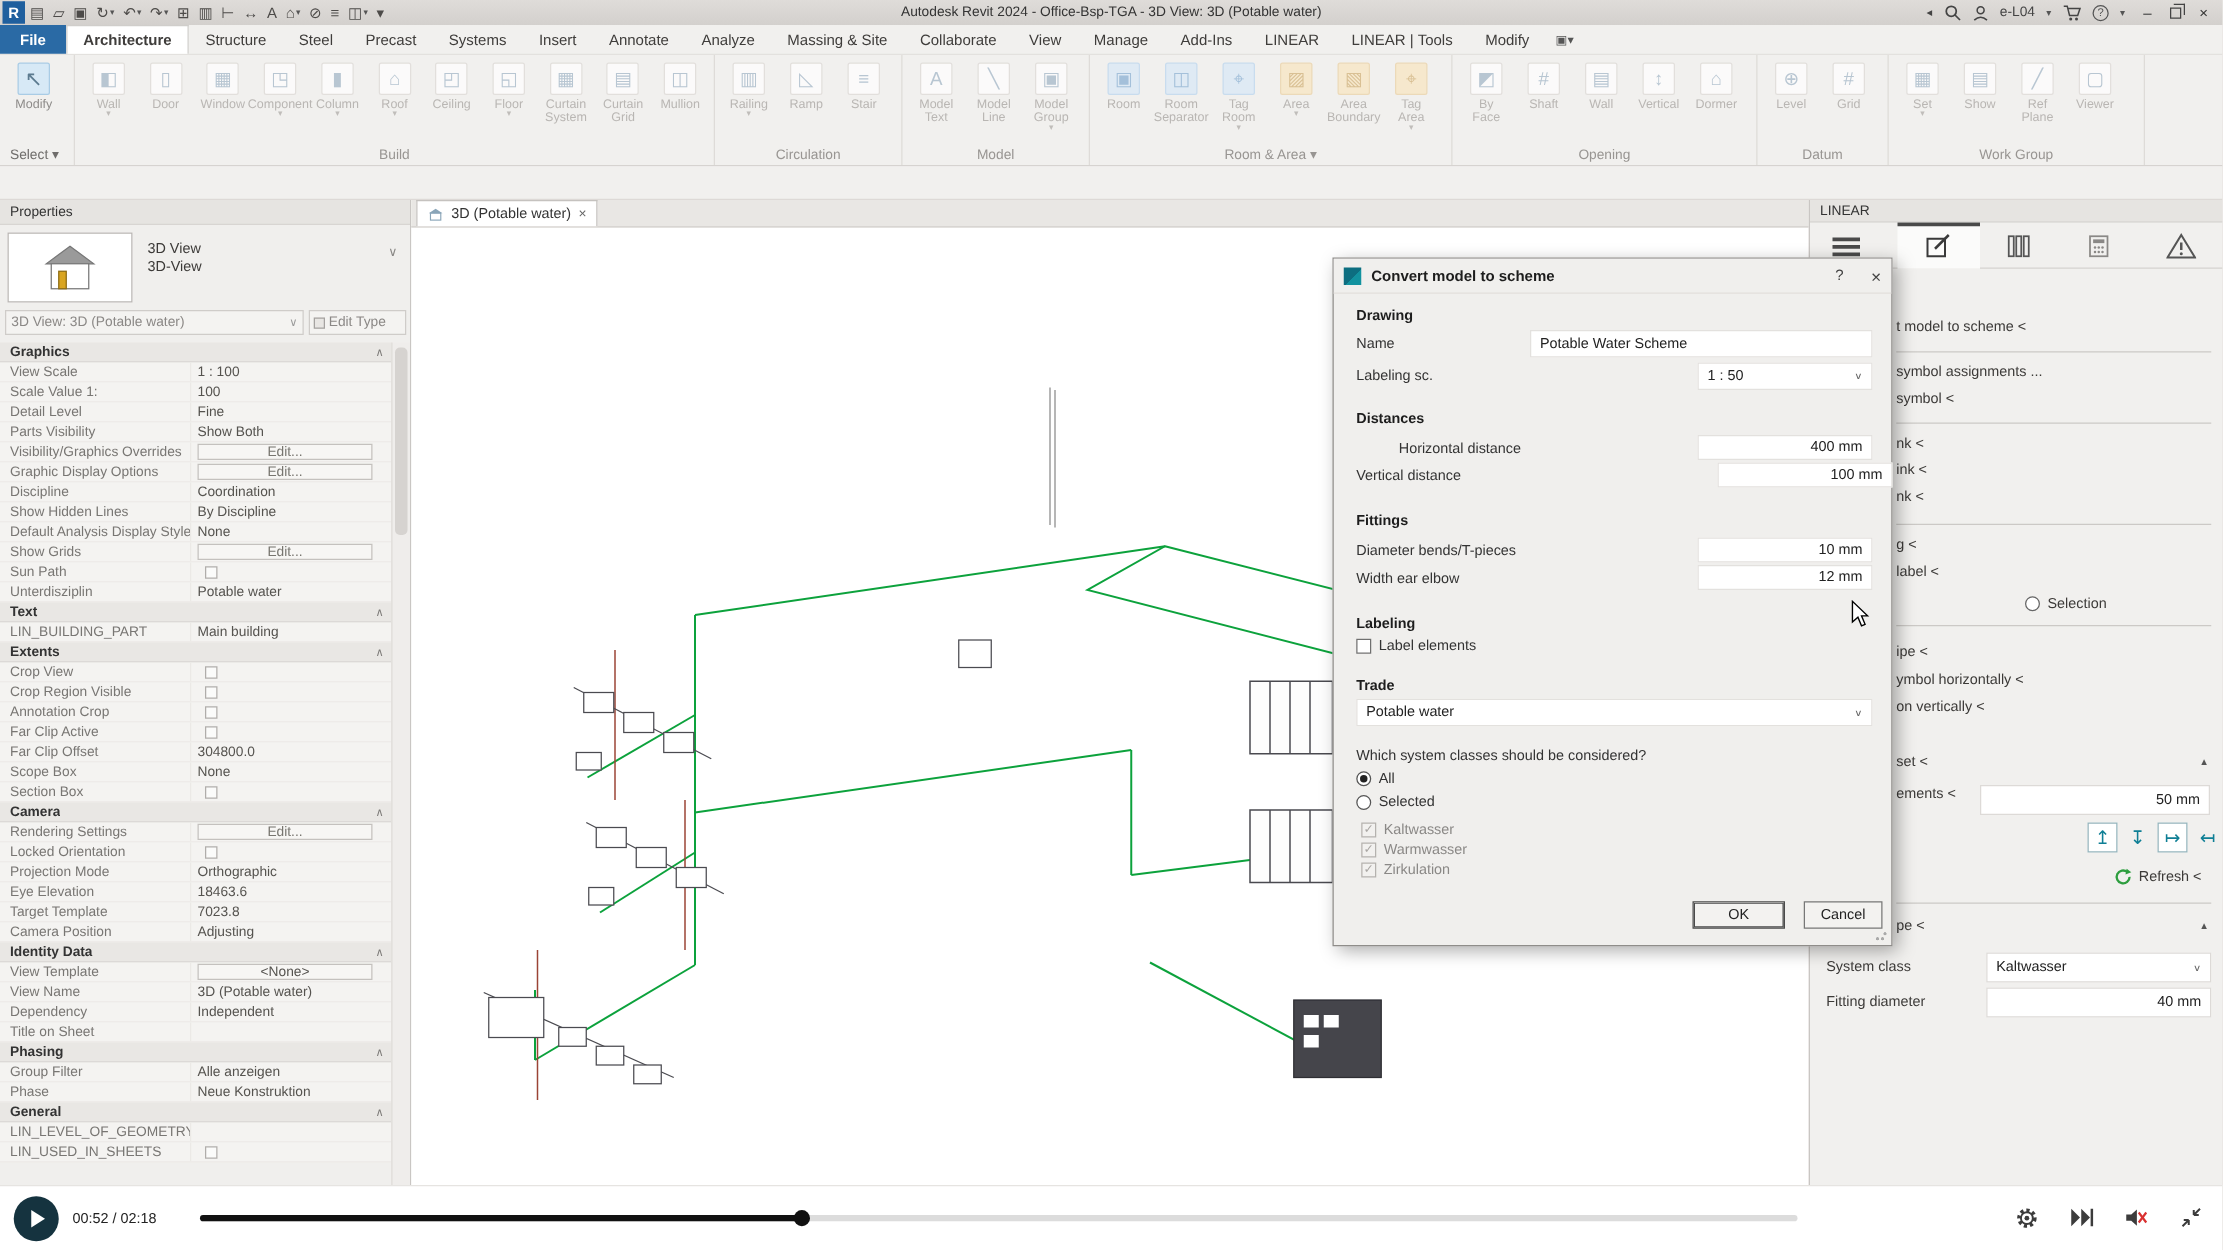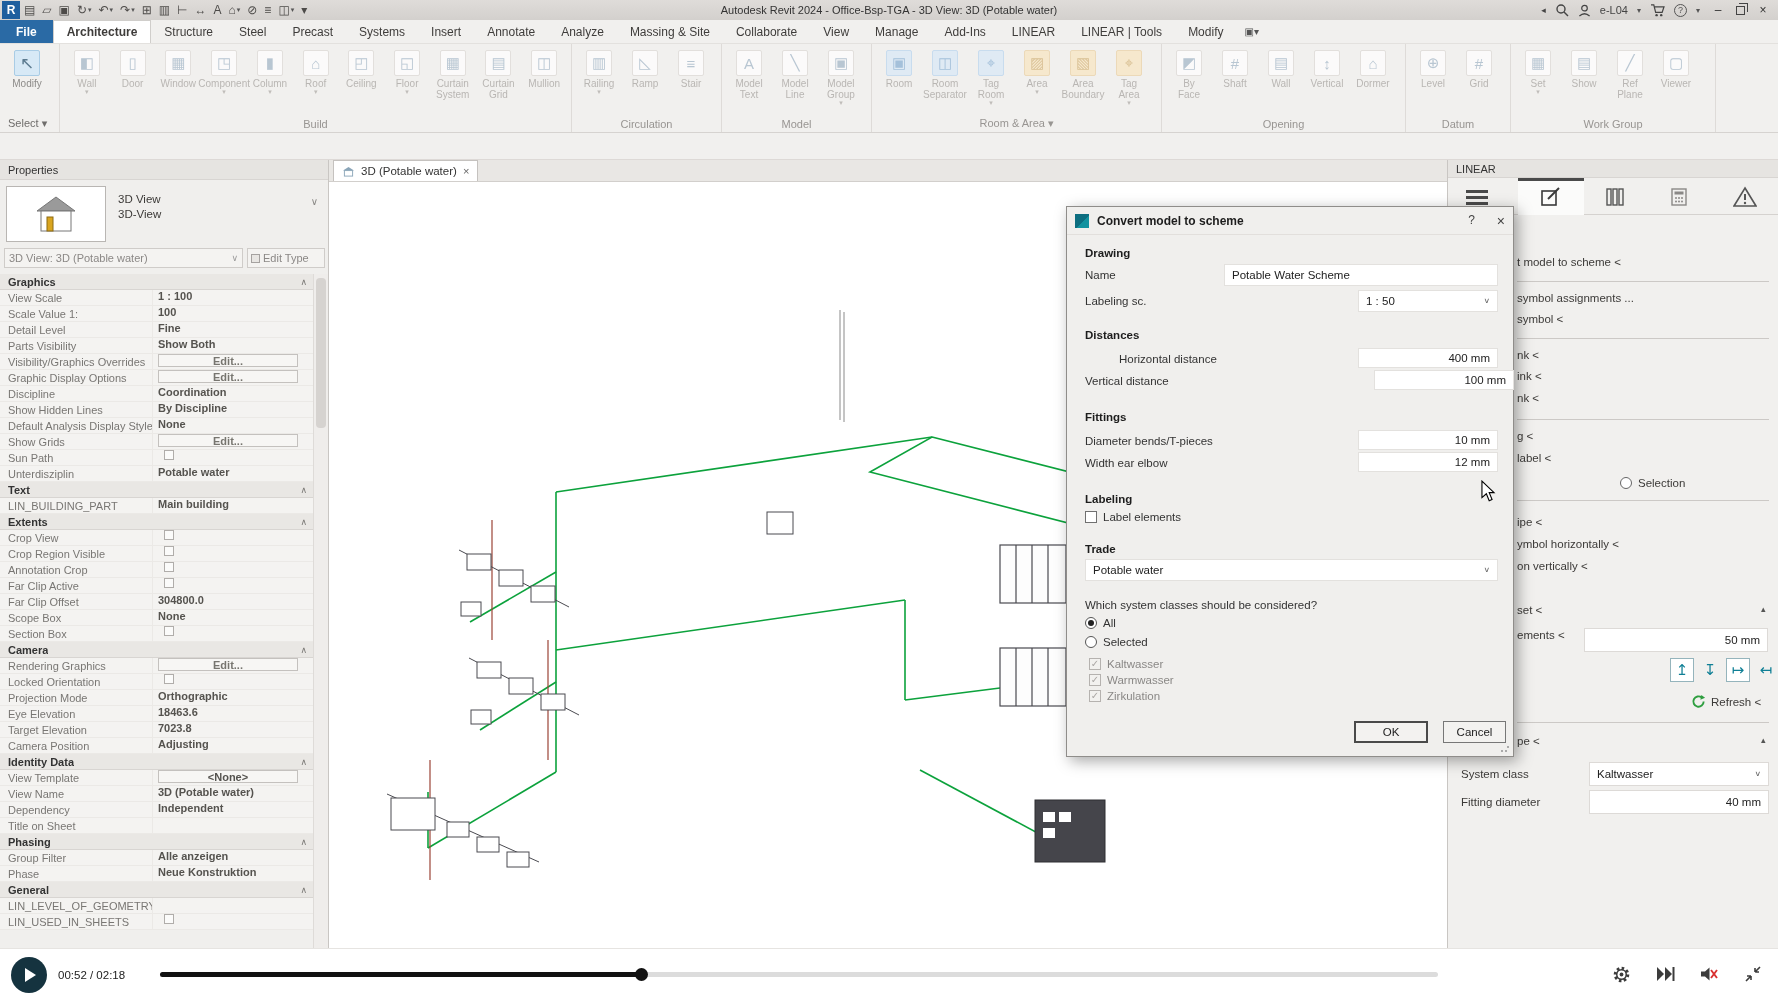--- a/index.html
+++ b/index.html
@@ -54,21 +54,21 @@
   .type-lines { position:absolute; left:118px; top:32px; font-size:11.5px; color:#3c3a38; line-height:15px; }
   .props-chev { position:absolute; right:10px; top:36px; color:#8a8886; font-size:10px; }
   .selector-row { position:absolute; left:4px; top:88px; width:321px; height:20px; display:flex; gap:4px; }
   .type-selector { flex:1; background:#f4f3f1; border:1px solid #cfccc9; display:flex; align-items:center; padding:0 4px; color:#8b8886; font-size:11px; overflow:hidden; white-space:nowrap; }
   .type-selector .sel-chev { margin-left:auto; color:#999; font-size:9px; }
   .edit-type { width:78px; background:#f4f3f1; border:1px solid #cfccc9; display:flex; align-items:center; gap:3px; padding:0 3px; color:#8b8886; overflow:hidden; white-space:nowrap; }
   .et-icon { width:9px; height:9px; border:1px solid #a5a2a0; background:#e8e6e3; flex:none; }
   .pgrid { position:absolute; left:0; top:114px; right:15px; }
   .prow { height:16px; display:flex; align-items:center; background:#f4f3f1; border-bottom:1px solid #ebe9e6; position:relative; }
   .prow .plabel { width:152px; padding-left:8px; color:#787673; overflow:hidden; white-space:nowrap; flex:none; }
-  .prow .pval { flex:1; height:100%; display:flex; color:#55534f; overflow:hidden; position:relative; border-left:1px solid #ebe9e6; padding-left:5px;font-weight:bold; }
+  .prow .pval { flex:1; height:100%; display:flex; align-items:center; color:#55534f; overflow:hidden; position:relative; border-left:1px solid #ebe9e6; padding-left:5px; }
   .prow .vchk, .prow .vedit { display:none; }
   .prow.chk .vchk { display:inline-block; width:10px; height:10px; border:1px solid #b0adaa; background:#fbfbfa; margin-left:6px; }
   .prow.edit .vedit { display:flex; align-items:center; justify-content:center; width:140px; height:13px; border:1px solid #c4c1be; background:#f7f6f4; color:#77756f; }
   .prow.inp .vtext { width:140px; text-align:center; border:1px solid #c4c1be; background:#f7f6f4; height:13px; line-height:13px; }
   .prow.sec { background:#e9e7e4; border-bottom:1px solid #d8d5d2; }
   .prow.sec .plabel { color:#333; font-weight:bold; width:auto; }
   .prow .pchev { display:none; }
   .prow.sec .pchev { display:block; position:absolute; right:6px; color:#7d7b78; font-size:9px; }
   .pscroll { position:absolute; right:0; top:114px; bottom:0; width:15px; background:#efedeb; border-left:1px solid #dedbd8; }
   .pscroll .thumb { position:absolute; left:2px; top:4px; width:10px; height:150px; background:#d6d3d0; border-radius:4px; }
@@ -717,21 +717,21 @@
 
       </div>
 
       <div class="prow sec">
         <span class="plabel">Camera</span>
 
         <span class="pchev">∧</span>
       </div>
 
       <div class="prow edit">
-        <span class="plabel">Rendering Graphics</span>
+        <span class="plabel">Rendering Settings</span>
         <span class="pval">
 
           <span class="vedit">Edit...</span>
         </span>
 
       </div>
 
       <div class="prow chk">
         <span class="plabel">Locked Orientation</span>
         <span class="pval">
@@ -754,21 +754,21 @@
       <div class="prow">
         <span class="plabel">Eye Elevation</span>
         <span class="pval">
           <span class="vtext">18463.6</span>
 
         </span>
 
       </div>
 
       <div class="prow">
-        <span class="plabel">Target Elevation</span>
+        <span class="plabel">Target Template</span>
         <span class="pval">
           <span class="vtext">7023.8</span>
 
         </span>
 
       </div>
 
       <div class="prow">
         <span class="plabel">Camera Position</span>
         <span class="pval">

